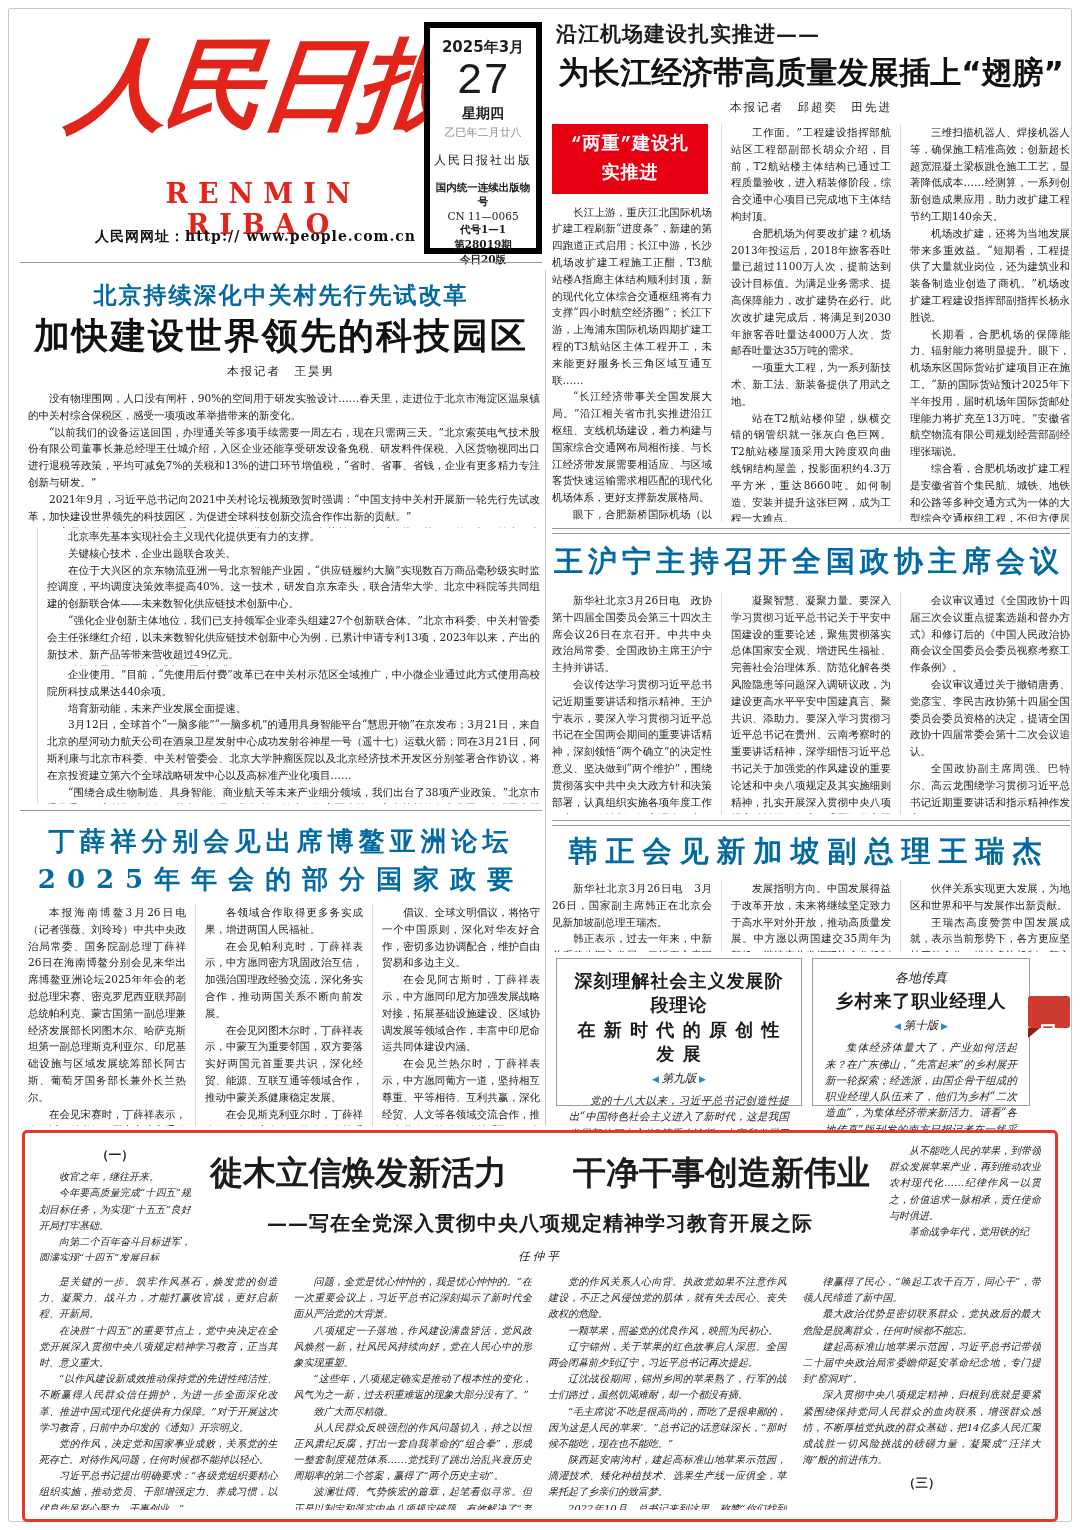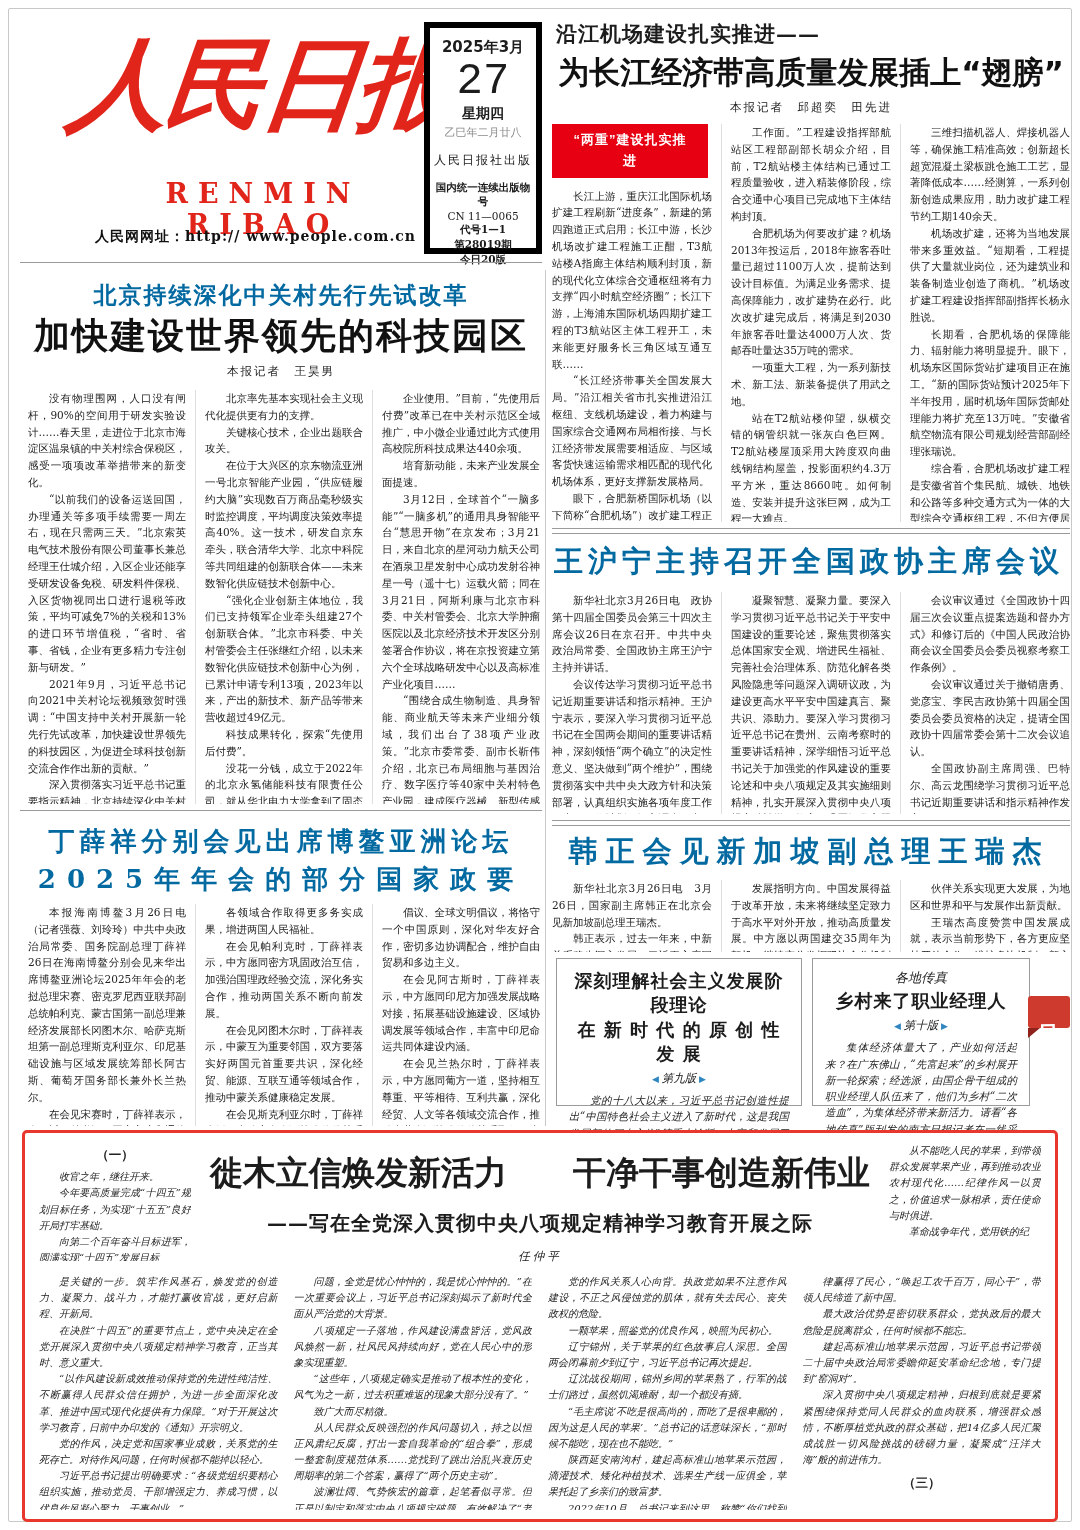--- a/index.html
+++ b/index.html
@@ -42,22 +42,22 @@
   .h-serif { font-weight:bold; color:#0369a1; text-align:center; white-space:nowrap; }
   .byline { text-align:center; font-size:11.5px; letter-spacing:2px; color:#222; }
 
   .cols { display:flex; }
   .col { flex:1 1 0; overflow:hidden; font-size:10.5px; line-height:1.6;
          text-align:justify; color:#222; }
   .cols.ruled .col + .col { border-left:1px solid #dedede; margin-left:9px; padding-left:9px; }
   .col p { margin:0; text-indent:2em; }
 
   .badge {
-    background:#e60012; color:#fff; font-family:Liberation Sans, sans-serif;
-    font-weight:bold; font-size:13px; text-align:center; padding:6px 18px;
+    background:#e60012; color:#fff; font-family:Liberation Mono, monospace;
+    font-weight:bold; font-size:18px; text-align:center; padding:6px 18px;
     margin:0 4px 10px 0; letter-spacing:1px; text-indent:0;
   }
 
   .rule-h { background:#9a9a9a; height:1px; }
   .rule-double { height:4px; border-top:1px solid #9a9a9a; border-bottom:1px solid #9a9a9a; }
   .rule-v { width:1px; background:#c9c9c9; }
 
   
   .promo { border:1px solid #9b9b9b; box-sizing:border-box; padding:10px 12px 8px; background:#fff; }
   .promo .pt { font-family:"DejaVu Sans",sans-serif; font-weight:bold; font-size:18px;
@@ -149,21 +149,21 @@
   </div>
 
   <div class="abs rule-h" style="left:20px; top:262px; width:522px;"></div>
   <div class="abs rule-double" style="left:552px; top:528px; width:518px;"></div>
   <div class="abs rule-v" style="left:545px; top:270px; height:856px;"></div>
 
   <div class="abs h-serif" style="left:26px; top:280px; width:510px; font-size:23px; letter-spacing:2px;">北京持续深化中关村先行先试改革</div>
   <div class="abs h-sans" style="left:26px; top:312px; width:510px; font-size:36px; letter-spacing:2px;">加快建设世界领先的科技园区</div>
   <div class="abs byline" style="left:26px; top:364px; width:510px;">本报记者　王昊男</div>
 
-  <div class="abs cols ruled" style="left:28px; top:390px; width:512px; height:414px;">
+  <div class="abs cols ruled" style="left:28px; top:390px; width:512px; height:414px;flex-direction:column;">
     <div class="col">
         <p>没有物理围网，人口没有闸杆，90%的空间用于研发实验设计……春天里，走进位于北京市海淀区温泉镇的中关村综合保税区，感受一项项改革举措带来的新变化。</p>
         <p>“以前我们的设备运送回国，办理通关等多项手续需要一周左右，现在只需两三天。”北京索英电气技术股份有限公司董事长兼总经理王仕城介绍，入区企业还能享受研发设备免税、研发料件保税、入区货物视同出口进行退税等政策，平均可减免7%的关税和13%的进口环节增值税，“省时、省事、省钱，企业有更多精力专注创新与研发。”</p>
         <p>2021年9月，习近平总书记向2021中关村论坛视频致贺时强调：“中国支持中关村开展新一轮先行先试改革，加快建设世界领先的科技园区，为促进全球科技创新交流合作作出新的贡献。”</p>
         <p>深入贯彻落实习近平总书记重要指示精神，北京持续深化中关村先行先试改革，截至目前，新一轮先行先试24项改革措施全部落地，央地累计出台配套政策50余项。其中，财税、人才等方面改革措施已在全国推广。</p>
       </div>
     <div class="col">
         <p>北京率先基本实现社会主义现代化提供更有力的支撑。</p>
         <p>关键核心技术，企业出题联合攻关。</p>
         <p>在位于大兴区的京东物流亚洲一号北京智能产业园，“供应链履约大脑”实现数百万商品毫秒级实时监控调度，平均调度决策效率提高40%。这一技术，研发自京东牵头，联合清华大学、北京中科院等共同组建的创新联合体——未来数智化供应链技术创新中心。</p>

